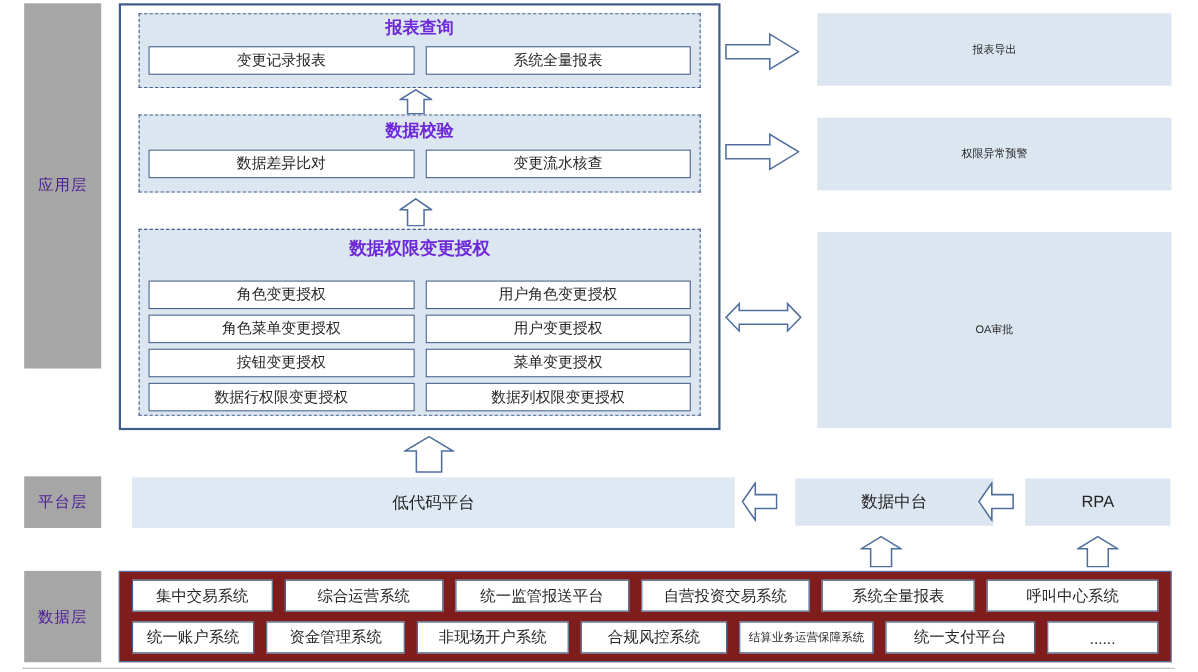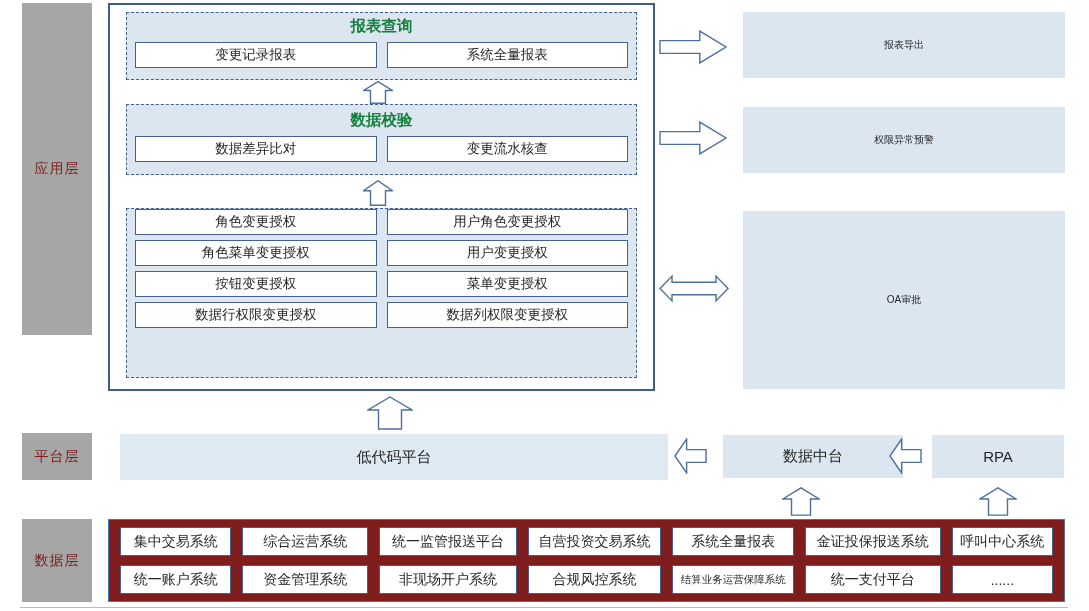--- a/index.html
+++ b/index.html
@@ -2,21 +2,21 @@
 <html><head>
 <meta charset="utf-8">
 <style>
   html,body { margin:0; padding:0; background:#ffffff; }
   .canvas {
     position:relative; width:1089px; height:611px; background:#ffffff;
     font-family:"Liberation Sans", sans-serif; color:#262626; overflow:hidden;
   }
   
   .layer-label {
-    position:absolute; left:22px; width:70px; background:#a6a6a6; color:#7f1d1d;
+    position:absolute; left:22px; width:70px; background:#a6a6a6; color:#4c1d95;
     display:flex; align-items:center; justify-content:center;
     font-size:14px; letter-spacing:1px;
   }
   #label-app  { top:3px;   height:332px; }
   #label-plat { top:433px; height:47px; }
   #label-data { top:519px; height:83px; }
 
   
   .main-box {
     position:absolute; left:108px; top:3px; width:547px; height:388px;
@@ -25,21 +25,21 @@
 
   
   .section {
     position:absolute; left:126px; width:511px; box-sizing:border-box;
     background:#dce6f1; border:1.5px dashed #44608c;
   }
   #sec-1 { top:12px;  height:68px; }
   #sec-2 { top:104px; height:71px; }
   #sec-3 { top:208px; height:170px; }
   .sec-title {
-    text-align:center; font-weight:bold; font-size:15.5px; line-height:18px; color:#15803d;
+    text-align:center; font-weight:bold; font-size:15.5px; line-height:18px; color:#6d28d9;
   }
   #sec-1 .sec-title { margin:4px 0 7px; }
   #sec-2 .sec-title { margin:6px 0 7px; }
   #sec-3 .sec-title { margin:9px 0 19px; font-size:16px; }
   .sec-grid {
     display:grid; grid-template-columns:1fr 1fr; gap:5px 10px; padding:0 8px;
   }
   .wbox {
     background:#ffffff; border:1.2px solid #44608c; height:26px; box-sizing:border-box;
     display:flex; align-items:center; justify-content:center; font-size:13.5px;
@@ -126,20 +126,21 @@
 
   <div class="section" id="sec-2">
     <div class="sec-title">数据校验</div>
     <div class="sec-grid">
       <div class="wbox">数据差异比对</div>
       <div class="wbox">变更流水核查</div>
     </div>
   </div>
 
   <div class="section" id="sec-3">
+    <div class="sec-title">数据权限变更授权</div>
     <div class="sec-grid">
       <div class="wbox">角色变更授权</div>
       <div class="wbox">用户角色变更授权</div>
       <div class="wbox">角色菜单变更授权</div>
       <div class="wbox">用户变更授权</div>
       <div class="wbox">按钮变更授权</div>
       <div class="wbox">菜单变更授权</div>
       <div class="wbox">数据行权限变更授权</div>
       <div class="wbox">数据列权限变更授权</div>
     </div>
@@ -206,21 +207,20 @@
       </svg>
   </div>
 
   <div class="data-box">
     <div class="drow">
       <div class="dbox">集中交易系统</div>
       <div class="dbox">综合运营系统</div>
       <div class="dbox">统一监管报送平台</div>
       <div class="dbox">自营投资交易系统</div>
       <div class="dbox">系统全量报表</div>
-      <div class="dbox">金证投保报送系统</div>
       <div class="dbox">呼叫中心系统</div>
     </div>
     <div class="drow">
       <div class="dbox">统一账户系统</div>
       <div class="dbox">资金管理系统</div>
       <div class="dbox">非现场开户系统</div>
       <div class="dbox">合规风控系统</div>
       <div class="dbox small">结算业务运营保障系统</div>
       <div class="dbox">统一支付平台</div>
       <div class="dbox">......</div>

